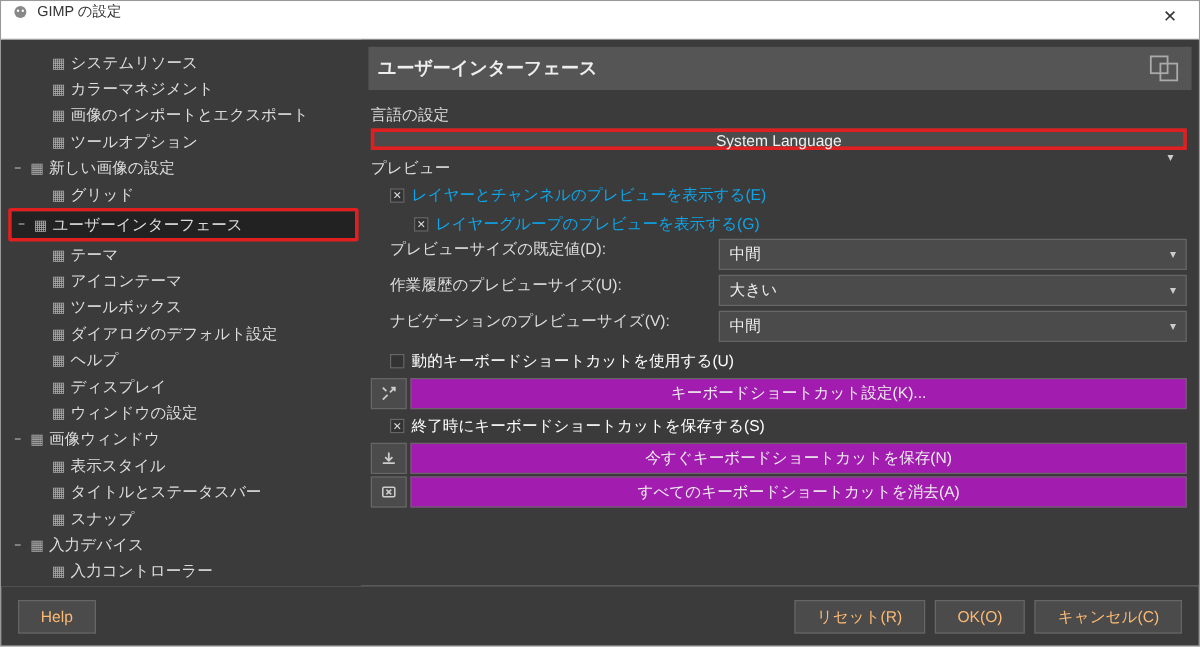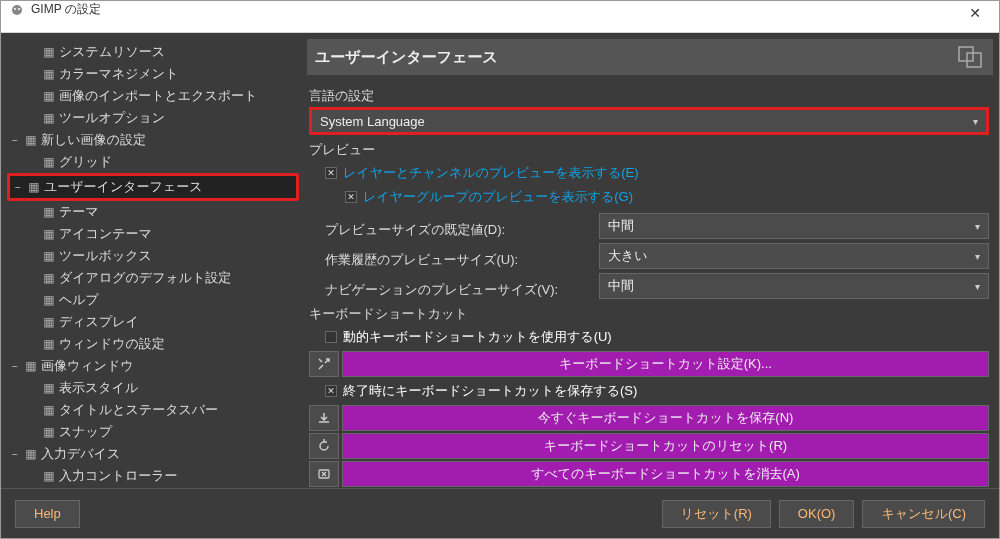--- a/index.html
+++ b/index.html
@@ -25,26 +25,26 @@
   .main { flex: 1; background: #3b3b3b; display: flex; flex-direction: column; overflow: hidden; }
   .header-row { display: flex; align-items: center; background: #555; height: 36px; margin: 6px 6px 2px 6px; padding: 0 8px; }
   .header-title { color: #eee; font-weight: bold; font-size: 15px; }
   .header-spacer { flex: 1; }
   .header-icon { color: #bbb; font-size: 18px; }
 
   .form { flex: 1; padding: 4px 10px 0 8px; color: #ccc; font-size: 13px; overflow: hidden; }
   .section-label { color: #ddd; margin-top: 6px; margin-bottom: 2px; }
   .dropdown { background: #4b4b4b; border: 1px solid #666; color: #eee; height: 26px; display: flex; align-items: center; padding: 0 8px; cursor: pointer; position: relative; }
   .dropdown .chev { margin-left: auto; font-size: 10px; color: #ccc; }
-  .dropdown.big { border: 3px solid #e02020; height: 28px; margin: 0 0 4px 0; }
+  .dropdown.big { border: 3px solid #e02020; height: 18px; margin: 0 0 4px 0; flex-direction: column; }
   .check-row { display: flex; align-items: center; padding: 3px 0 3px 16px; color: #888; }
   .check-row .box { width: 12px; height: 12px; border: 1px solid #666; background: #333; margin-right: 6px; display: flex; align-items: center; justify-content: center; font-size: 9px; }
   .check-row.disabled { color: #0ea5e9; }
   .check-row.sub { padding-left: 36px; }
-  .kv-row { display: flex; align-items: flex-end; height: 30px; }
+  .kv-row { display: flex; align-items: flex-start; height: 30px; }
   .kv-label { width: 290px; padding-left: 16px; color: #ddd; }
   .kv-drop { flex: 1; }
 
   .btn-row { display: flex; align-items: stretch; margin: 2px 0; }
   .btn-row .mini { width: 30px; background: #4b4b4b; border: 1px solid #666; display: flex; align-items: center; justify-content: center; margin-right: 3px; color: #ccc; font-size: 13px; cursor: pointer; }
   .btn-row .wide { flex: 1; background: #a21caf; border: 1px solid #666; height: 26px; display: flex; align-items: center; justify-content: center; color: #eee; cursor: pointer; }
 
   .check-row.normal { color: #ffffff; }
   .check-row .box.checked::after { content: "✕"; color: #ddd; font-size: 9px; }
 
@@ -225,21 +225,20 @@
           </div>
         </div>
         <div class="kv-row">
           <div class="kv-label">ナビゲーションのプレビューサイズ(V):</div>
           <div class="kv-drop dropdown">
             <span>中間</span>
               <span class="chev">▾</span>
           </div>
         </div>
 
-        <div class="section-label">キーボードショートカット</div>
         <div class="check-row normal">
           <span class="box"></span>
           <span>動的キーボードショートカットを使用する(U)</span>
         </div>
 
         <div class="btn-row">
           <div class="mini">
             <svg width="14" height="14" viewBox="0 0 14 14">
                 <path d="M2 12 L6 8 M8 6 L12 2 M9 2 L12 2 L12 5" stroke="#ccc" stroke-width="1.5" fill="none"></path>
                 <path d="M2 2 L5 5" stroke="#ccc" stroke-width="1.5"></path>
@@ -261,30 +260,20 @@
                 <path d="M7 2 L7 9 M4 6 L7 9 L10 6 M2 11 L12 11" stroke="#ccc" stroke-width="1.5" fill="none"></path>
               </svg>
           </div>
           <div class="wide">
               <span>今すぐキーボードショートカットを保存(N)</span>
             </div>
         </div>
         <div class="btn-row">
           <div class="mini">
             <svg width="14" height="14" viewBox="0 0 14 14">
-                <path d="M11 7 A4 4 0 1 1 7 3 M7 3 L10 3 M7 3 L7 0" stroke="#ccc" stroke-width="1.5" fill="none"></path>
-              </svg>
-          </div>
-          <div class="wide">
-              <span>キーボードショートカットのリセット(R)</span>
-            </div>
-        </div>
-        <div class="btn-row">
-          <div class="mini">
-            <svg width="14" height="14" viewBox="0 0 14 14">
                 <rect x="2" y="3" width="10" height="8" rx="1" fill="none" stroke="#ccc" stroke-width="1.3"></rect>
                 <path d="M5 5 L9 9 M9 5 L5 9" stroke="#ccc" stroke-width="1.3"></path>
               </svg>
           </div>
           <div class="wide">
               <span>すべてのキーボードショートカットを消去(A)</span>
             </div>
         </div>
 
       </div>

